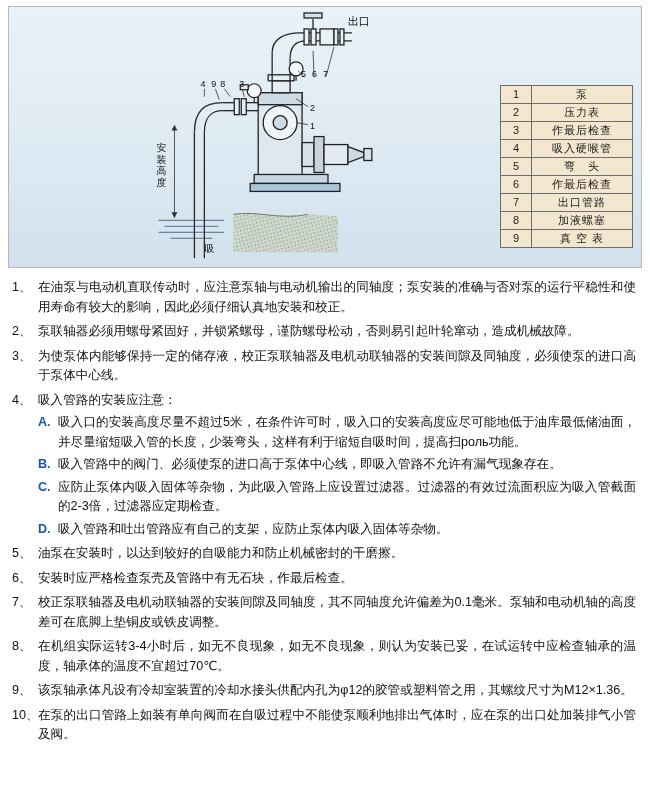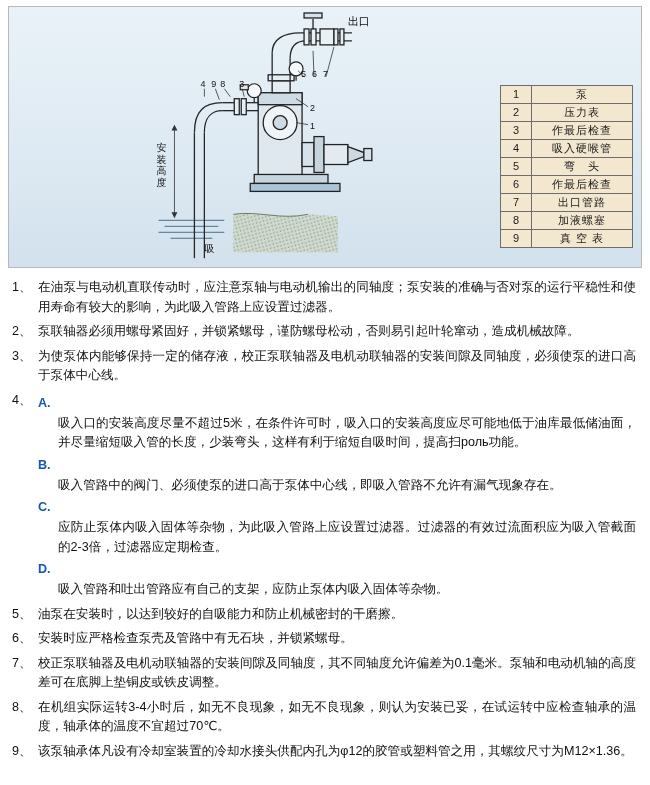--- a/index.html
+++ b/index.html
@@ -62,21 +62,21 @@
     white-space:nowrap;
   }
   .note .body{flex:1 1 auto;text-align:justify;}
   .sub{
     display:flex;
     margin-top:3px;
   }
   .sub .marker{
     flex:0 0 auto;width:20px;color:#1558b0;font-weight:bold;
   }
-  .sub .body{flex:1 1 auto;text-align:justify;margin-top:20px;}
+  .sub .body{flex:1 1 auto;text-align:justify;}
   .note .body p{margin:0;}
 </style>
 </head>
 <body>
 
 <div class="page">
 
   <div class="figure">
     <svg class="figure-inner" viewBox="0 0 634 262" xmlns="http://www.w3.org/2000/svg">
       <defs>
@@ -263,38 +263,39 @@
             <td class="lbl">真 空 表</td>
           </tr>
         </tbody>
     </table>
   </div>
 
   <div class="notes" id="notes-root">
       <div class="note">
         <div class="marker">1、</div>
         <div class="body">
-          <p>在油泵与电动机直联传动时，应注意泵轴与电动机输出的同轴度；泵安装的准确与否对泵的运行平稳性和使用寿命有较大的影响，为此吸入管路上应设置过滤器。</p>
+          <p>在油泵与电动机直联传动时，应注意泵轴与电动机输出的同轴度；泵安装的准确与否对泵的运行平稳性和使用寿命有较大的影响，因此必须仔细认真地安装和校正。</p>
         </div>
       </div>
       <div class="note">
         <div class="marker">2、</div>
         <div class="body">
           <p>泵联轴器必须用螺母紧固好，并锁紧螺母，谨防螺母松动，否则易引起叶轮窜动，造成机械故障。</p>
         </div>
       </div>
       <div class="note">
         <div class="marker">3、</div>
         <div class="body">
           <p>为使泵体内能够保持一定的储存液，校正泵联轴器及电机动联轴器的安装间隙及同轴度，必须使泵的进口高于泵体中心线。</p>
         </div>
       </div>
       <div class="note">
         <div class="marker">4、</div>
         <div class="body">
+          <p>吸入管路的安装应注意：</p>
           <div class="sub">
             <div class="marker">A.</div>
             <div class="body">吸入口的安装高度尽量不超过5米，在条件许可时，吸入口的安装高度应尽可能地低于油库最低储油面，并尽量缩短吸入管的长度，少装弯头，这样有利于缩短自吸时间，提高扫роль功能。</div>
           </div>
           <div class="sub">
             <div class="marker">B.</div>
             <div class="body">吸入管路中的阀门、必须使泵的进口高于泵体中心线，即吸入管路不允许有漏气现象存在。</div>
           </div>
           <div class="sub">
             <div class="marker">C.</div>
@@ -308,36 +309,42 @@
       </div>
       <div class="note">
         <div class="marker">5、</div>
         <div class="body">
           <p>油泵在安装时，以达到较好的自吸能力和防止机械密封的干磨擦。</p>
         </div>
       </div>
       <div class="note">
         <div class="marker">6、</div>
         <div class="body">
-          <p>安装时应严格检查泵壳及管路中有无石块，并锁紧螺母。</p>
+          <p>安装时应严格检查泵壳及管路中有无石块，作最后检查。</p>
         </div>
       </div>
       <div class="note">
         <div class="marker">7、</div>
         <div class="body">
           <p>校正泵联轴器及电机动联轴器的安装间隙及同轴度，其不同轴度允许偏差为0.1毫米。泵轴和电动机轴的高度差可在底脚上垫铜皮或铁皮调整。</p>
         </div>
       </div>
       <div class="note">
         <div class="marker">8、</div>
         <div class="body">
           <p>在机组实际运转3-4小时后，如无不良现象，如无不良现象，则认为安装已妥，在试运转中应检查轴承的温度，轴承体的温度不宜超过70℃。</p>
         </div>
       </div>
       <div class="note">
         <div class="marker">9、</div>
         <div class="body">
           <p>该泵轴承体凡设有冷却室装置的冷却水接头供配内孔为φ12的胶管或塑料管之用，其螺纹尺寸为M12×1.36。</p>
         </div>
       </div>
+      <div class="note">
+        <div class="marker">10、</div>
+        <div class="body">
+          <p>在泵的出口管路上如装有单向阀而在自吸过程中不能使泵顺利地排出气体时，应在泵的出口处加装排气小管及阀。</p>
+        </div>
+      </div>
     </div>
 
 </div>
 
 </body></html>

